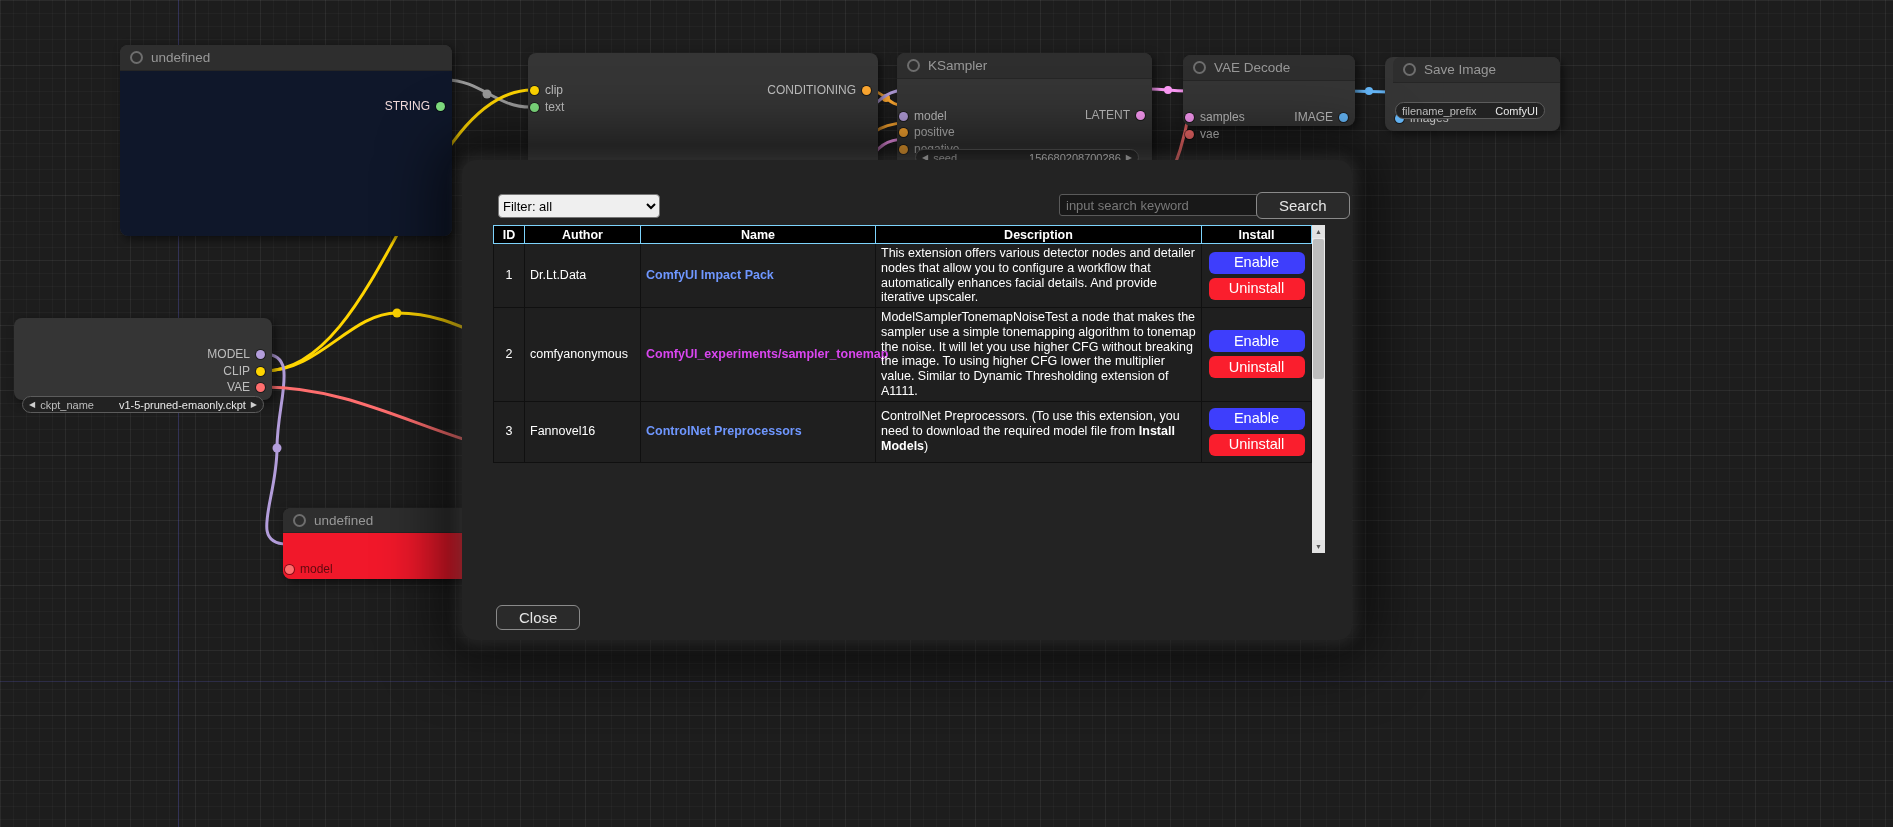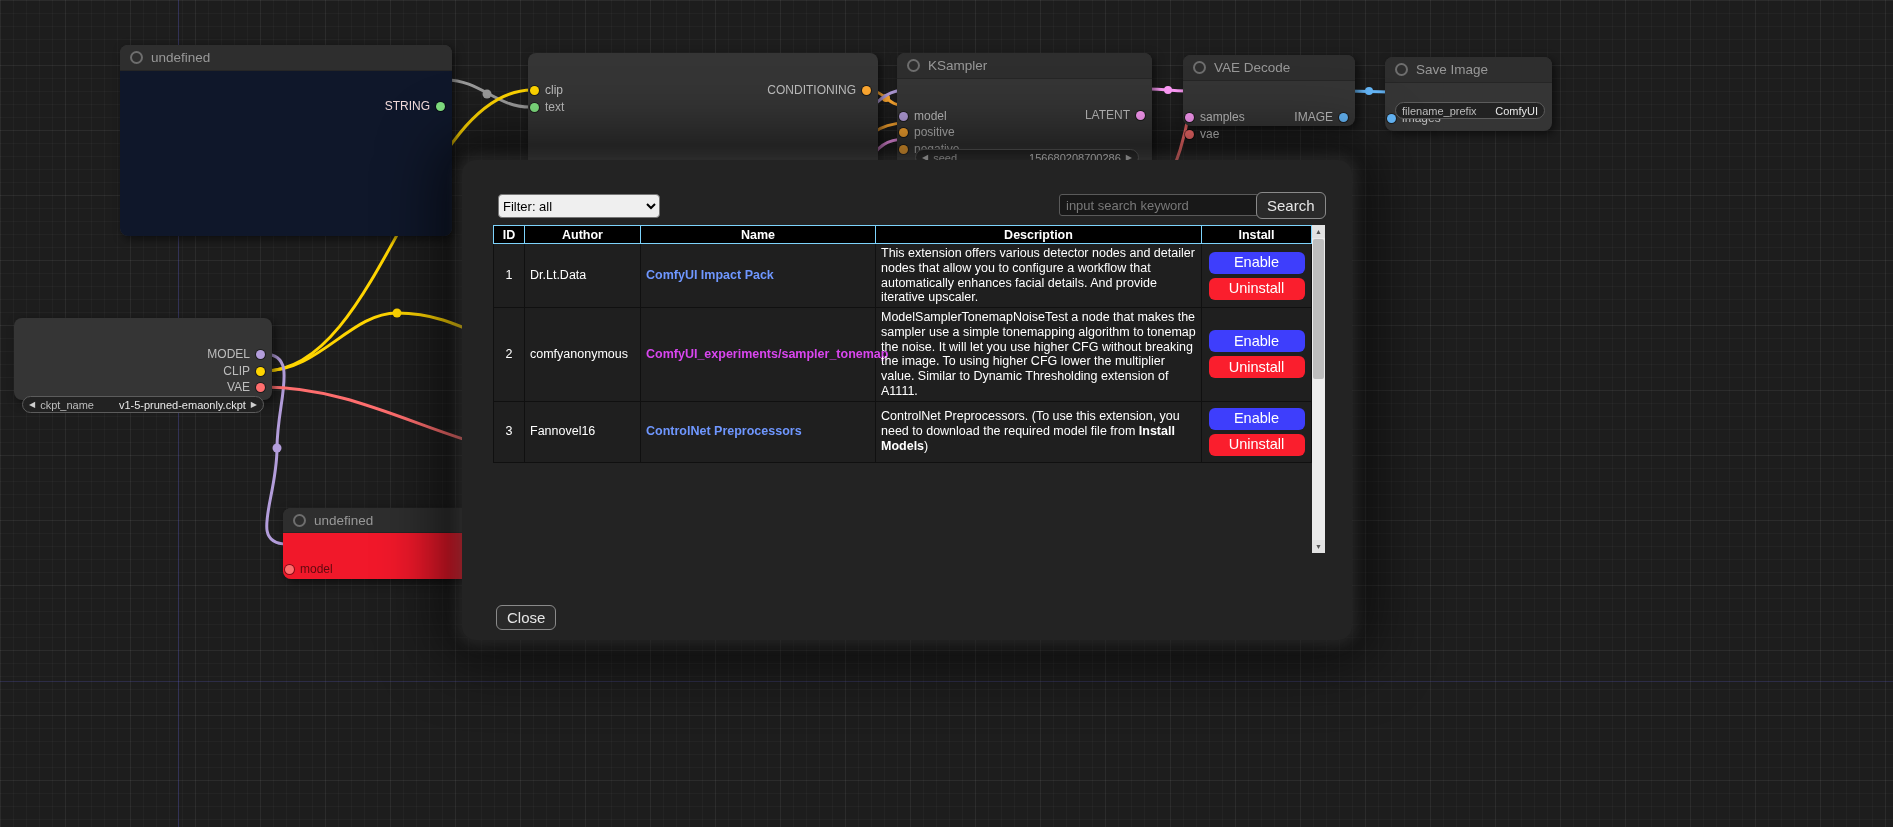--- a/index.html
+++ b/index.html
@@ -41,21 +41,21 @@
   .widget .w-arrow{flex:0 0 auto;font-size:8px;color:#cfcfcf;cursor:pointer;}
   
   .modal{position:absolute;left:462px;top:160px;width:890px;height:480px;z-index:10;
         background:#232323;border-radius:14px;
         box-shadow:0 0 16px 4px rgba(255,255,255,0.10), 0 0 60px 22px rgba(0,0,0,0.60);}
   .filter-select{position:absolute;left:36px;top:34px;width:162px;height:24px;font-size:13px;border-radius:4px;}
   .search-input{position:absolute;left:597px;top:34px;width:186px;height:20px;background:#181818;
         border:1px solid #5a5a5a;border-radius:3px;color:#cfcfcf;font-size:13px;padding:0 6px;}
   .search-input::placeholder{color:#787878;}
   .ui-btn{background:#2a2a2a;border:1px solid #8a8a8a;border-radius:6px;color:#e6e6e6;
-        font-size:15px;padding:2px 10px;cursor:pointer;font-family:inherit;}
+        font-size:15px;padding:2px 22px;cursor:pointer;font-family:inherit;}
   .search-btn{position:absolute;left:794px;top:32px;height:27px;}
   .close-btn{position:absolute;left:34px;top:445px;height:25px;}
   
   .table-wrap{position:absolute;left:31px;top:65px;width:831px;height:328px;display:flex;align-items:flex-start;}
   table.ext{border-collapse:collapse;table-layout:fixed;width:818px;background:#1f1f1f;}
   table.ext th{background:#000;color:#fff;font-size:12.5px;font-weight:bold;padding:1px 4px;
         border:1px solid #7dd3fc;text-align:center;height:15px;}
   table.ext td{border:1px solid #101010;color:#fff;font-size:12.5px;line-height:1.18;
         padding:2px 5px;vertical-align:middle;}
   td.c-id{text-align:center;}
@@ -186,21 +186,21 @@
       <span class="slot-dot" style="background-color: rgb(255, 110, 110);"></span>
       <span class="slot-label">vae</span>
     </div>
     <div class="slot out" style="top:29px;">
       <span class="slot-label">IMAGE</span>
       <span class="slot-dot" style="background-color: rgb(100, 181, 246);"></span>
     </div>
   </div>
 </div>
 
-<div class="node" style="left:1385px;top:57px;width:167px;">
+<div class="node" style="left:1385px;top:57px;width:167px;padding-left:8px;">
   <div class="node-header">
     <span class="collapse-dot"></span>
     <span>Save Image</span>
   </div>
   <div class="node-body" style="height:48px;">
     <div class="slot in" style="top:28px;">
       <span class="slot-dot" style="background-color: rgb(100, 181, 246);"></span>
       <span class="slot-label">images</span>
     </div>
   </div>

